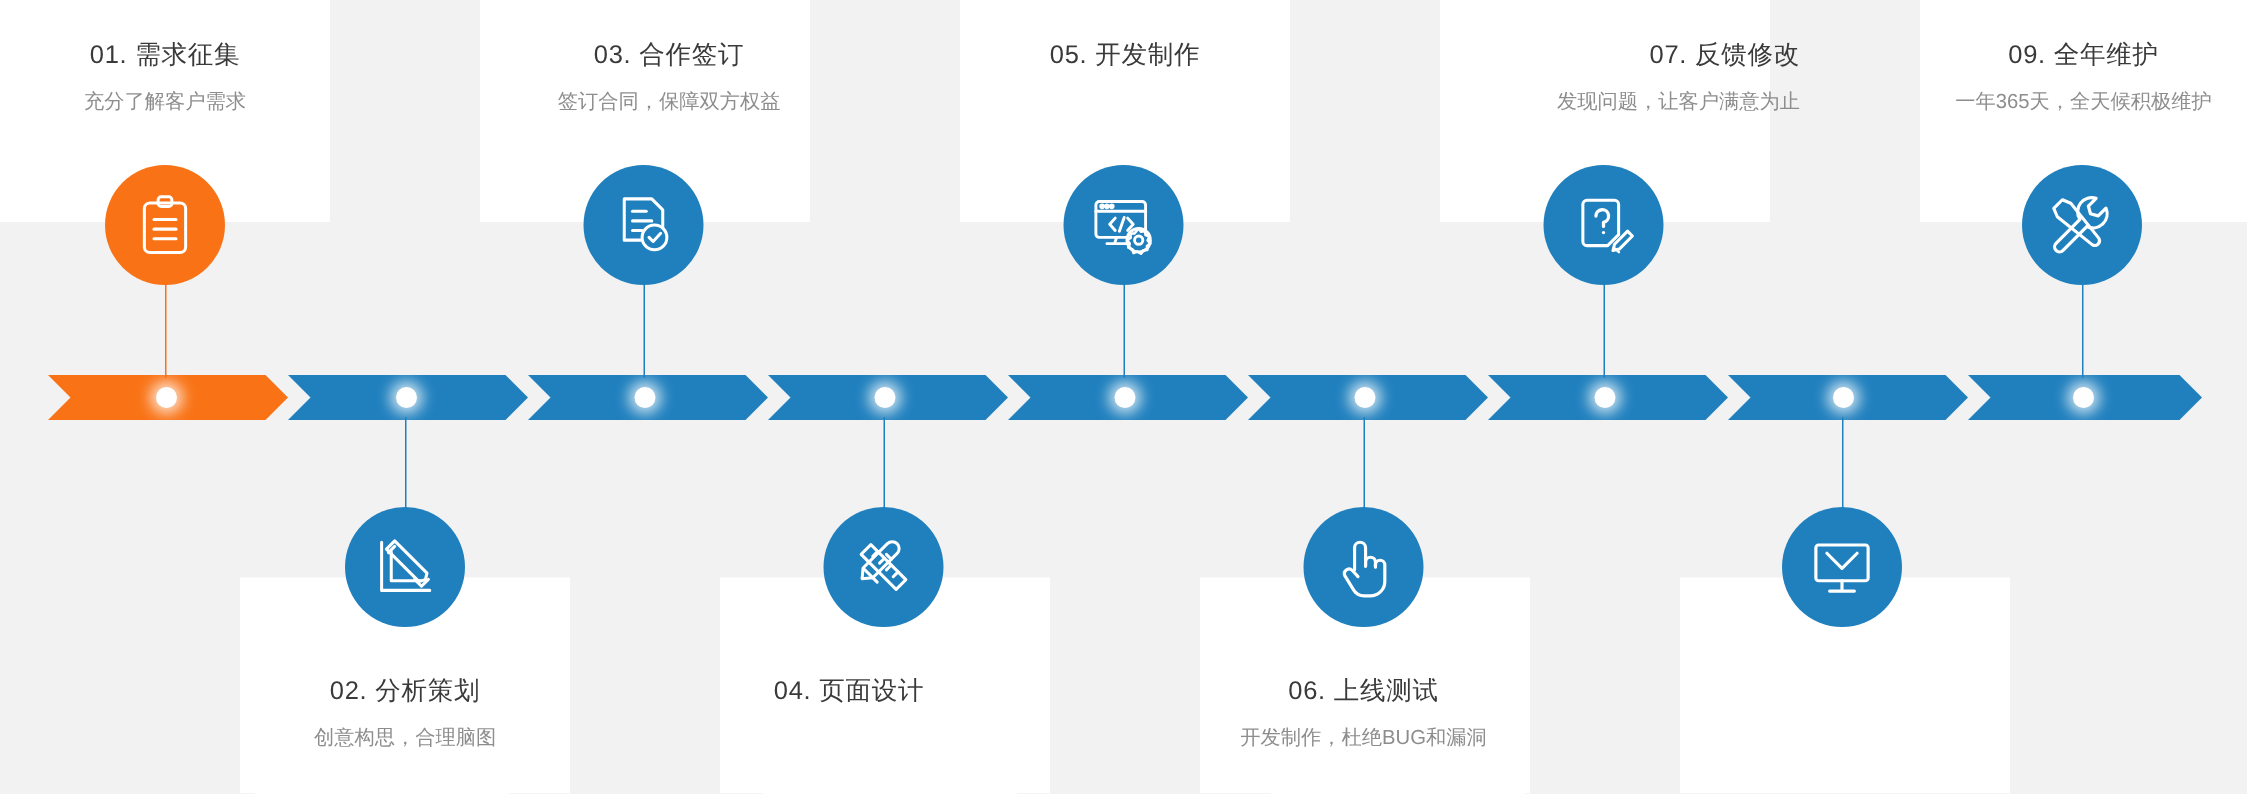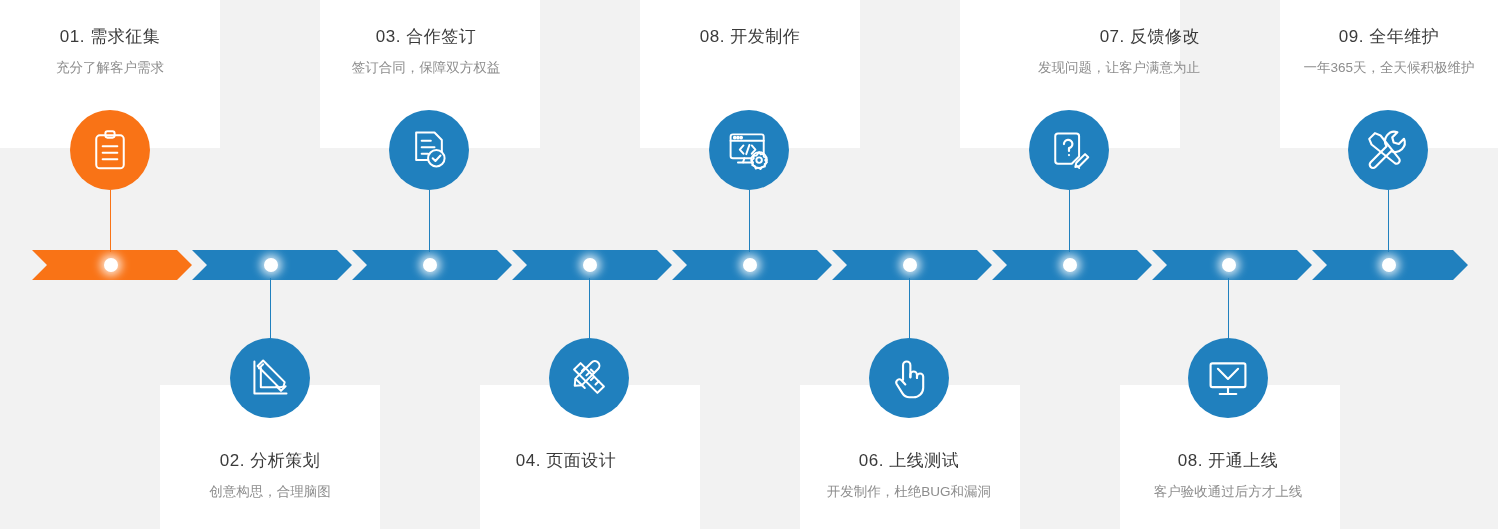--- a/index.html
+++ b/index.html
@@ -134,50 +134,46 @@
 
   <div class="conn" style="left:270px;top:278px;height:62px;"></div>
   <div class="conn" style="left:589px;top:278px;height:62px;"></div>
   <div class="conn" style="left:909px;top:278px;height:62px;"></div>
   <div class="conn" style="left:1228px;top:278px;height:62px;"></div>
 
   <div class="card-text" style="left:-20px;top:26px;">
     <div class="c-title">01. 需求征集</div>
     <div class="c-sub">充分了解客户需求</div>
   </div>
-  <div class="card-text" style="left:296px;top:26px;">
+  <div class="card-text" style="left:316px;top:26px;">
     <div class="c-title">03. 合作签订</div>
     <div class="c-sub">签订合同，保障双方权益</div>
   </div>
   <div class="card-text" style="left:620px;top:26px;">
-    <div class="c-title">08. 开发制作</div>
+    <div class="c-title">05. 开发制作</div>
   </div>
   <div class="card-text" style="left:940px;top:26px;text-align:right;">
     <div class="c-title">07. 反馈修改</div>
     <div class="c-sub">发现问题，让客户满意为止</div>
   </div>
   <div class="card-text" style="left:1259px;top:26px;">
     <div class="c-title">09. 全年维护</div>
     <div class="c-sub">一年365天，全天候积极维护</div>
   </div>
 
   <div class="card-text" style="left:140px;top:450px;">
     <div class="c-title">02. 分析策划</div>
     <div class="c-sub">创意构思，合理脑图</div>
   </div>
   <div class="card-text" style="left:436px;top:450px;">
     <div class="c-title">04. 页面设计</div>
   </div>
   <div class="card-text" style="left:779px;top:450px;">
     <div class="c-title">06. 上线测试</div>
     <div class="c-sub">开发制作，杜绝BUG和漏洞</div>
-  </div>
-  <div class="card-text" style="left:1098px;top:450px;">
-    <div class="c-title">08. 开通上线</div>
-    <div class="c-sub">客户验收通过后方才上线</div>
   </div>
 
   <div class="circle accent" style="left:70px;top:110px;">
     <span>
       <svg width="44" height="44" viewBox="0 0 48 48" fill="none" stroke="#ffffff" stroke-width="2.2" stroke-linecap="round" stroke-linejoin="round">
         <rect x="9" y="8" width="30" height="36" rx="4"></rect>
         <rect x="19" y="3.5" width="10" height="7" rx="2.2"></rect>
         <line x1="16" y1="20" x2="32" y2="20"></line>
         <line x1="16" y1="27" x2="32" y2="27"></line>
         <line x1="16" y1="34" x2="32" y2="34"></line>

